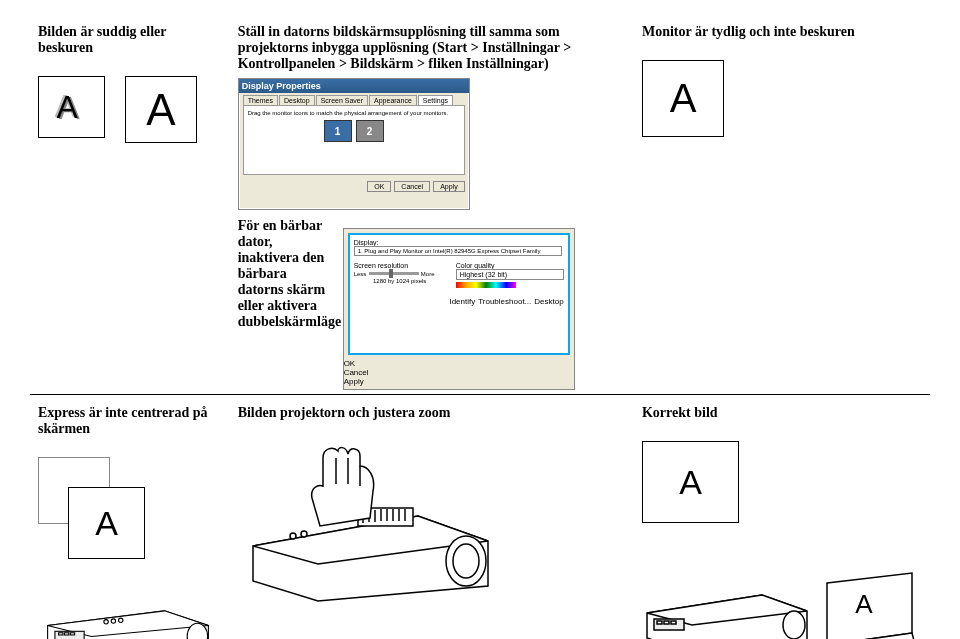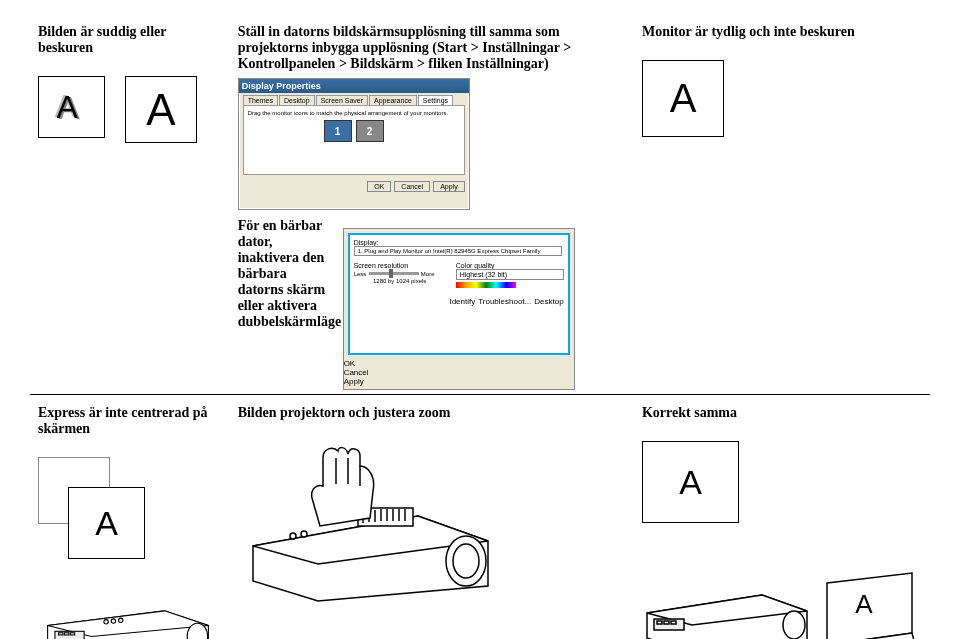--- a/index.html
+++ b/index.html
@@ -251,21 +251,21 @@
               <line x1="110" y1="22" x2="110" y2="48"></line>
               <line x1="122" y1="30" x2="122" y2="50"></line>
             </g>
             <circle cx="55" cy="100" r="3"></circle>
                 <circle cx="66" cy="98" r="3"></circle>
           </g>
         </svg>
       </div>
     </td>
     <td style="border-top:1px solid #000; padding-top:10px;">
-      <div class="bold">Korrekt samma</div>
+      <div class="bold">Korrekt bild</div>
       <div class="centered-box">
         <span>A</span>
       </div>
 
       <div style="position:relative; width:280px; height:170px; margin-top:10px;">
         <svg viewBox="0 0 280 170" style="position:absolute;inset:0;">
           <g fill="#fff" stroke="#000" stroke-width="1.5">
 
             <polygon points="5,80 120,62 165,78 165,108 50,120 5,105"></polygon>
             <polygon points="5,80 50,92 165,78 120,62"></polygon>

